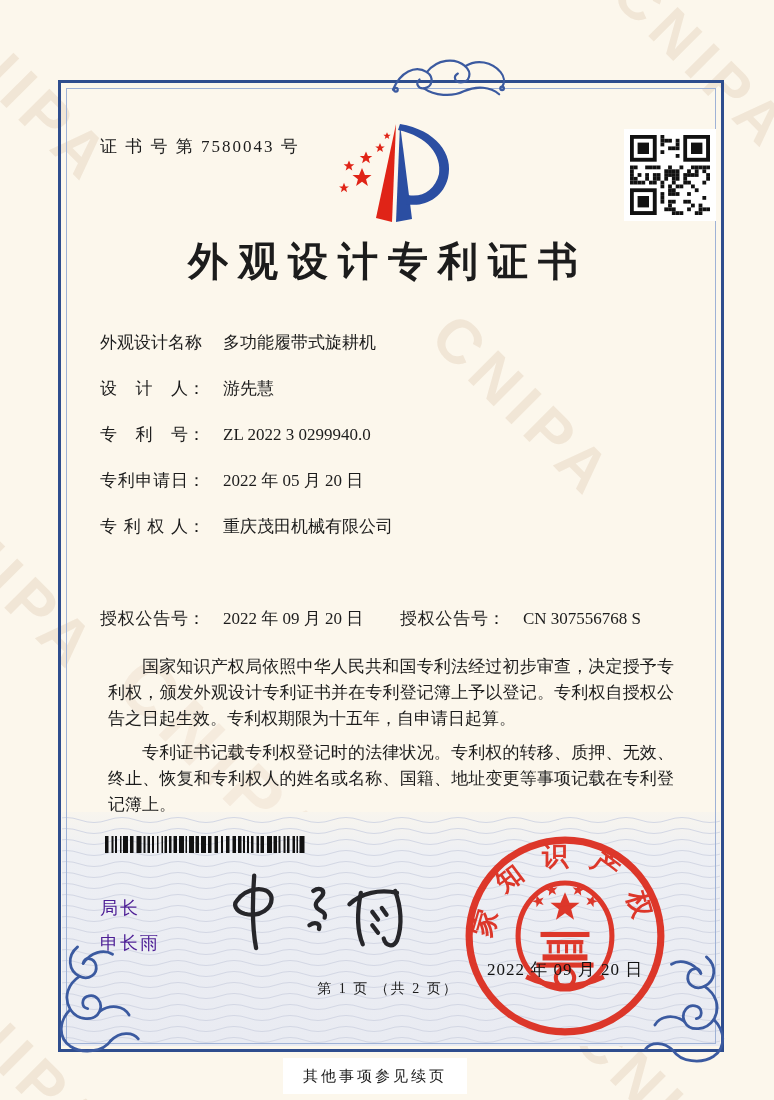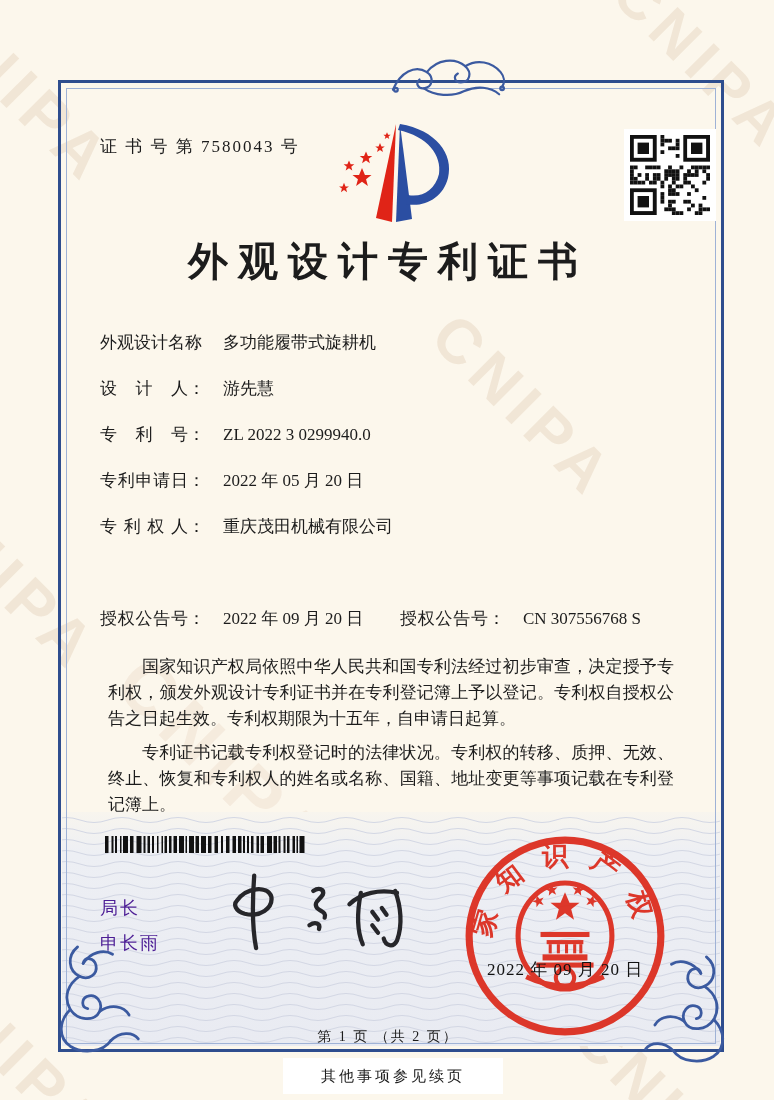--- a/index.html
+++ b/index.html
@@ -26,22 +26,22 @@
   .lab{display:inline-block;width:88px;text-align:justify;text-align-last:justify;}
   .val{margin-left:18px;}
   .grant2{position:absolute;left:300px;top:0;white-space:nowrap;}
 
   .paras{position:absolute;left:100px;top:646px;width:582px;}
   .paras p{margin:8px;text-indent:2em;text-align:justify;font-size:17px;line-height:26px;}
 
   .director{position:absolute;left:100px;font-size:18px;font-family:"Liberation Sans","DejaVu Sans",sans-serif;letter-spacing:2px;color:#4c1d95;}
 
   .sealdate{position:absolute;left:465px;top:958px;width:200px;text-align:center;font-size:17px;letter-spacing:1px;color:#111;z-index:6;}
-  .pageinfo{position:absolute;left:58px;top:1028px;width:660px;text-align:center;font-size:14px;letter-spacing:2px;}
-  .footnote{position:absolute;left:283px;top:1058px;width:220px;height:36px;line-height:36px;background:#ffffff;text-align:center;font-size:15px;letter-spacing:3px;}
+  .pageinfo{position:absolute;left:58px;top:980px;width:660px;text-align:center;font-size:14px;letter-spacing:2px;}
+  .footnote{position:absolute;left:283px;top:1058px;width:184px;height:36px;line-height:36px;background:#ffffff;text-align:center;font-size:15px;letter-spacing:3px;}
 
   .qr-pad{position:absolute;left:624px;top:129px;width:92px;height:92px;background:#ffffff;}
   svg{display:block;}
   .abs{position:absolute;}
 </style>
 </head>
 <body>
 
 <svg width="0" height="0" style="position:absolute" aria-hidden="true">
   <defs>

